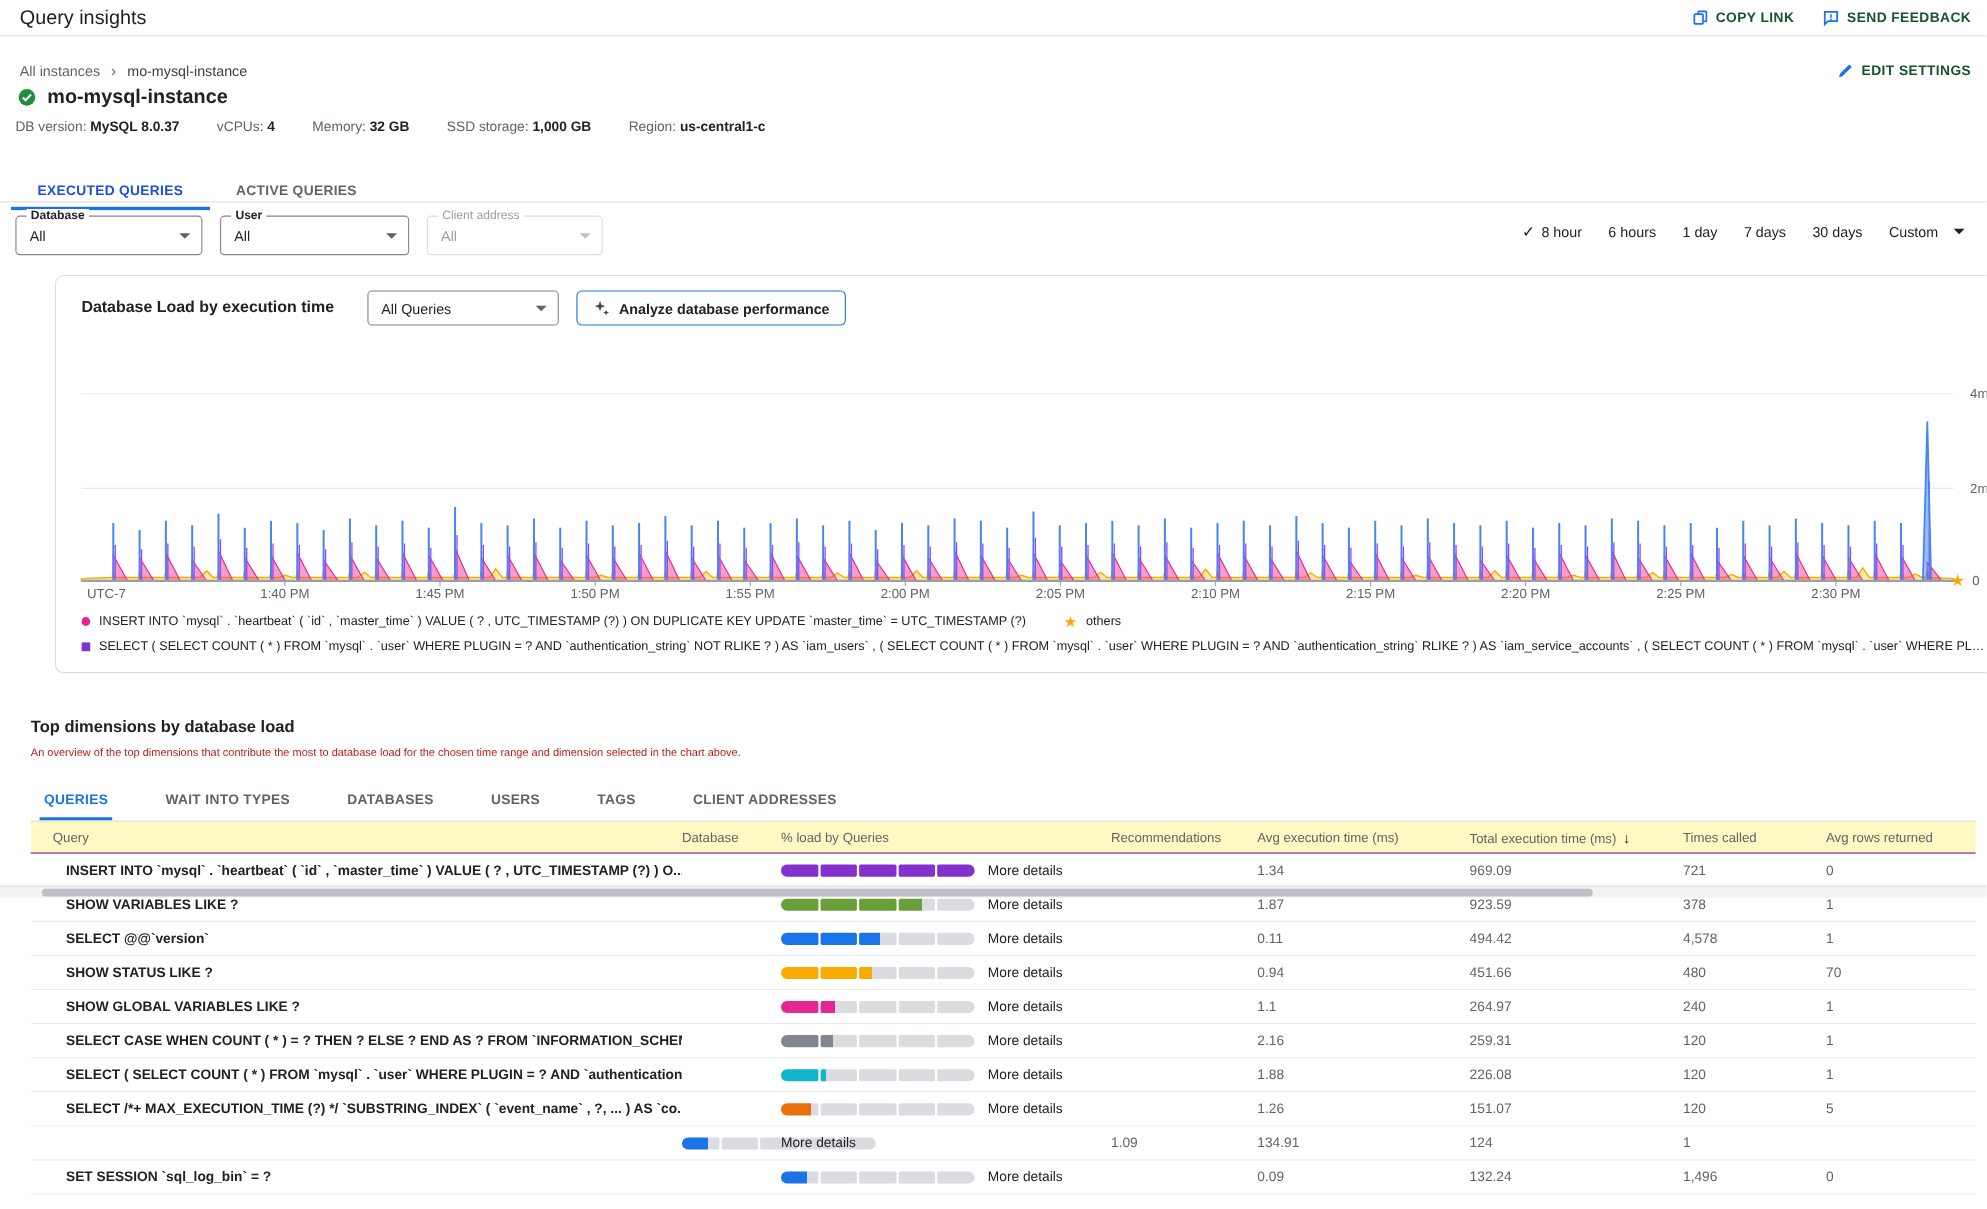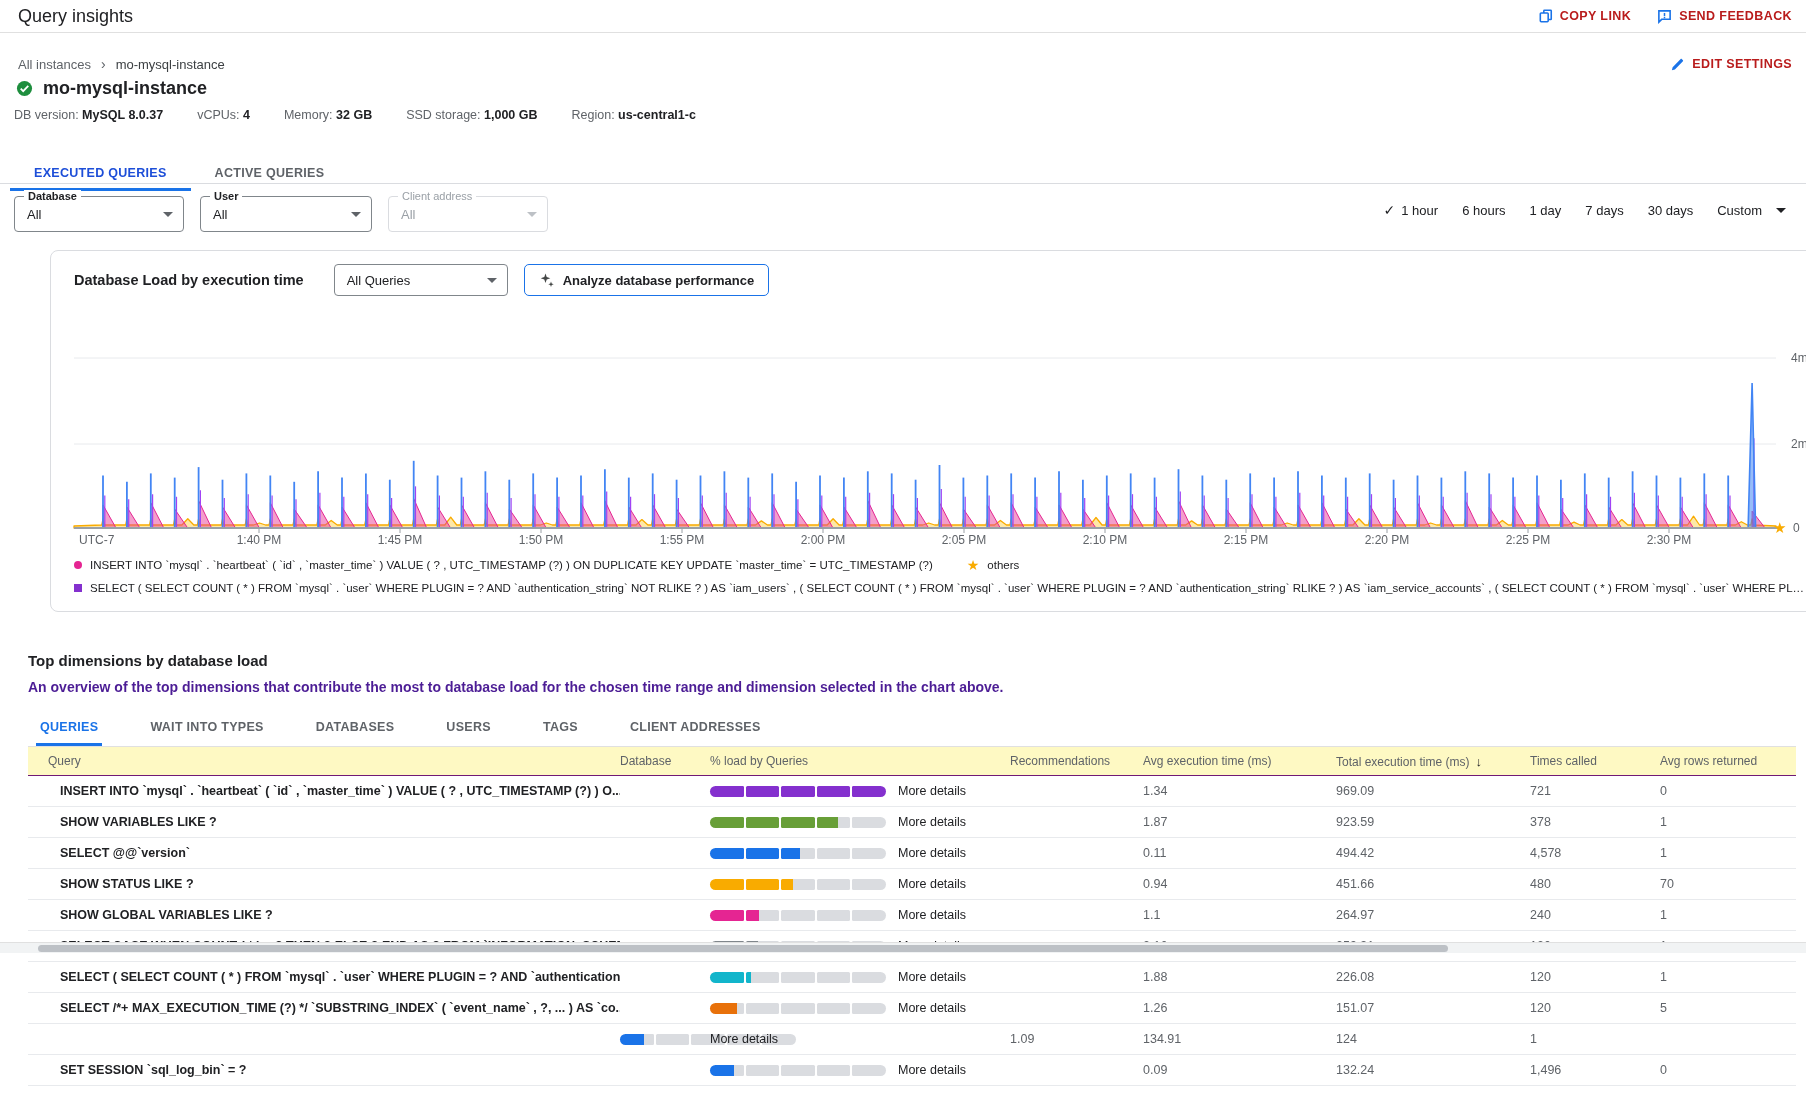--- a/index.html
+++ b/index.html
@@ -1,27 +1,27 @@
 <!DOCTYPE html>
 <html><head>
 <meta charset="utf-8">
 <style>
   * { box-sizing: border-box; margin: 0; padding: 0; }
   html,body { width:1806px; height:1099px; background:#fff; overflow:hidden;
     font-family:"Liberation Sans", sans-serif; color:#202124; }
-  .page { position:relative; width:1806px; height:953px;padding-left:32px; }
+  .page { position:relative; width:1806px; height:816px;padding-left:32px; }
 
   
   .topbar { position:absolute; top:0; left:0; width:1806px; height:33px;
     border-bottom:1px solid #e0e0e0; display:flex; align-items:center; justify-content:space-between;
     padding:0 14px 0 18px; background:#fff; }
   .page-title { font-size:18px; color:#202124; }
   .topbar-actions { display:flex; gap:26px; }
   .blue-action { display:flex; align-items:center; gap:7px; background:none; border:none;
-    color:#b91c1c; font-family:inherit; font-size:12.5px; font-weight:bold; letter-spacing:.4px; cursor:pointer; }
+    color:#14532d; font-family:inherit; font-size:12.5px; font-weight:bold; letter-spacing:.4px; cursor:pointer; }
 
   
   .crumb-row { position:absolute; top:56px; left:18px; right:14px; display:flex; justify-content:space-between; align-items:center; }
   .crumbs { display:flex; align-items:center; gap:10px; font-size:13px; }
   .crumb-parent { color:#5f6368; cursor:pointer; }
   .crumb-sep { color:#5f6368; font-size:14px; }
   .crumb-current { color:#3c4043; }
   .inst-row { position:absolute; top:78px; left:16px; display:flex; align-items:center; gap:10px; }
   .inst-name { font-size:18px; font-weight:bold; color:#202124; }
   .meta-row { position:absolute; top:108px; left:14px; display:flex; gap:34px; font-size:12.5px; }
@@ -68,21 +68,21 @@
   .legend-row1 { top:308px; display:flex; align-items:center; gap:8px; }
   .legend-row2 { top:331px; display:flex; align-items:center; gap:8px; }
   .lg-circle { width:8px; height:8px; border-radius:50%; flex:0 0 auto; }
   .lg-square { width:8px; height:8px; flex:0 0 auto; }
   .lg-star { color:#f9ab00; font-size:14px; line-height:10px; margin-left:26px; }
   .lg-text { overflow:hidden; text-overflow:ellipsis; }
   .legend-scrollbar { position:absolute; right:5px; top:326px; width:8px; height:30px; background:#dadce0; border-radius:4px; }
 
   
   .dim-title { position:absolute; top:652px; left:28px; font-size:15px; font-weight:bold; color:#202124; }
-  .dim-sub { position:absolute; top:679px; left:28px; font-size:14px; color:#4c1d95;font-weight:bold; }
+  .dim-sub { position:absolute; top:679px; left:28px; font-size:10px; color:#b91c1c; }
   .dim-tabs { position:absolute; top:712px; left:36px; display:flex; gap:44px; }
   .dim-tab { padding:8px 4px 9px 4px; font-size:12.5px; font-weight:bold; letter-spacing:.3px; color:#5f6368;
     border-bottom:3px solid transparent; cursor:pointer; }
   .dim-tab.active { color:#1a73e8; border-bottom-color:#1a73e8; }
 
   
   .qtable { position:absolute; top:746px; left:28px; width:1768px; }
   .trow { display:grid; grid-template-columns:592px 90px 188px 112px 133px 193px 194px 130px 1fr;
     align-items:center; }
   .thead { height:30px; background:#fef9c3; border-top:1px solid #e0e0e0; border-bottom:1px solid #701a75;
@@ -181,21 +181,21 @@
     <div class="select w-client disabled">
       <span class="flabel">Client address</span>
       <span class="fvalue">All</span>
       <span class="caret"></span>
     </div>
   </div>
 
   <div class="time-range" id="time-range">
       <span class="tr-item">
         <span class="check-glyph">✓</span>
-        <span>1 hour</span>
+        <span>8 hour</span>
       </span>
       <span class="tr-item">
         <span>6 hours</span>
       </span>
       <span class="tr-item">
         <span>1 day</span>
       </span>
       <span class="tr-item">
         <span>7 days</span>
       </span>

